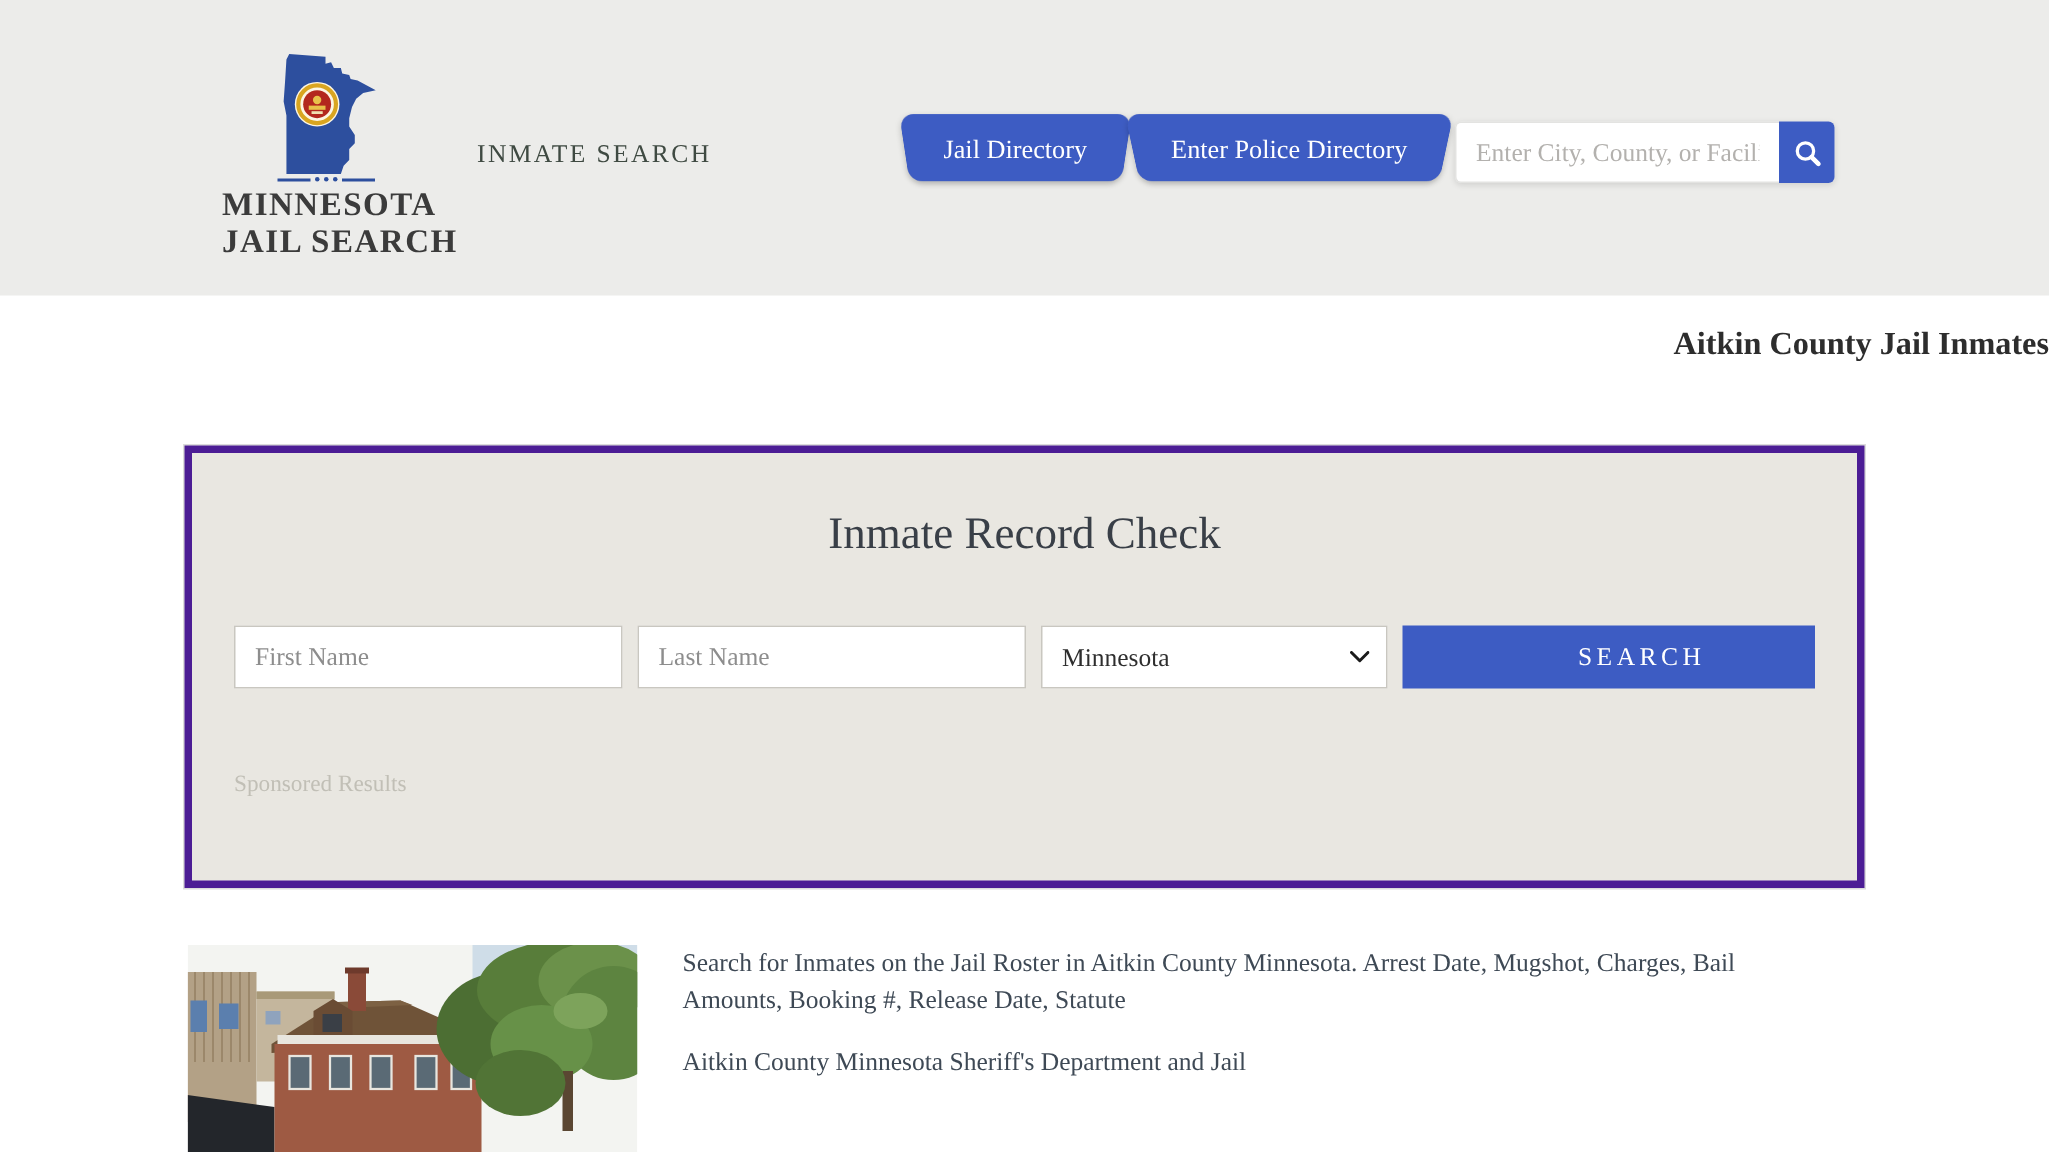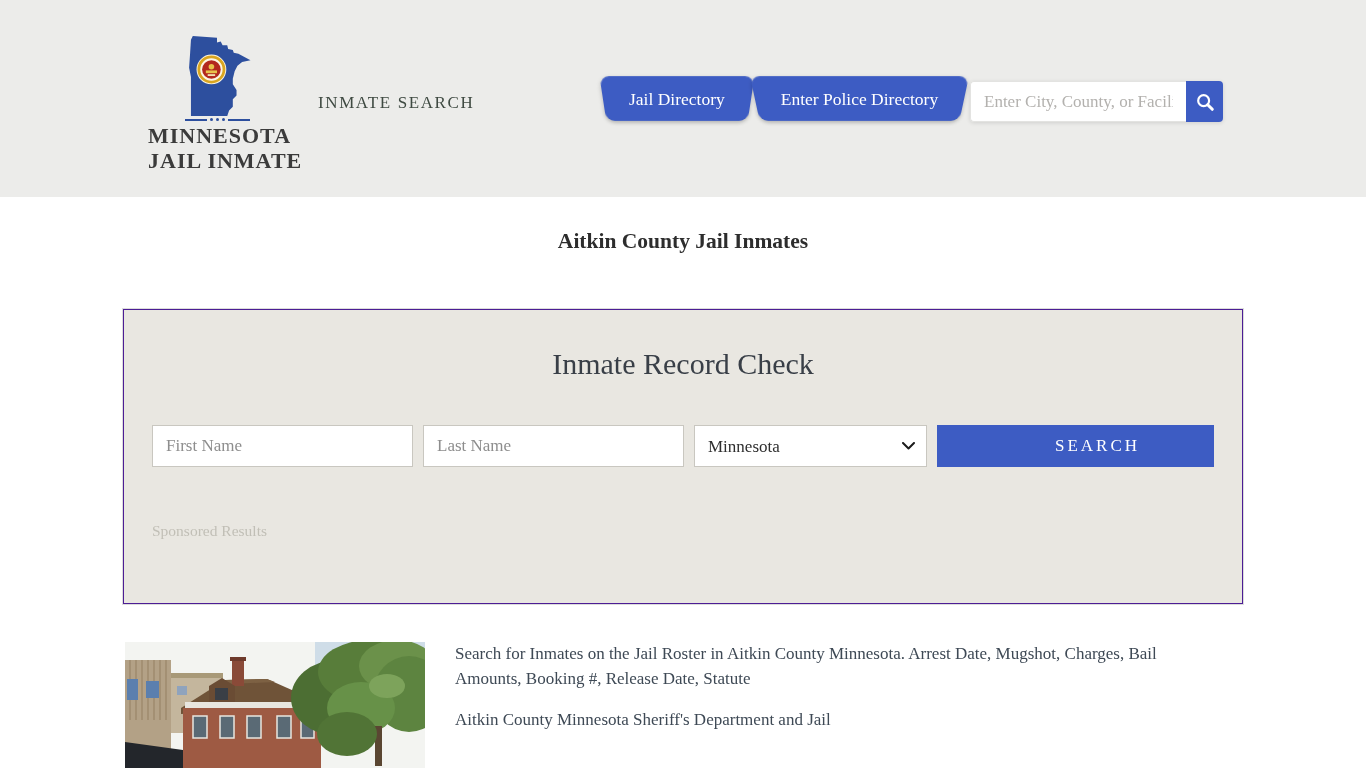--- a/index.html
+++ b/index.html
@@ -73,29 +73,29 @@
 
   
   .breadcrumb {
     margin:26px 0 0 157px; font-size:16.5px; color:#4a4a4a;
   }
   .breadcrumb .crumb-link { color:#4663c6; text-decoration:none; cursor:pointer; }
   .breadcrumb .crumb-sep { color:#4a4a4a; margin:0 8px; }
   .breadcrumb .crumb-current { color:#2b2b2b; font-weight:bold; }
 
   .page-title {
-    margin-top:32px; text-align:center;
+    margin-top:20px; text-align:right;
     font-size:21.5px; font-weight:bold; color:#2d2d2d;
   }
 
   
   .panel {
     width:1120px; height:295px; margin:55px auto 0;
     background:#e9e7e1;
-    border:1px solid #4c1d95;
+    border:5px solid #4c1d95;
     box-shadow:0 0 0 1px #dcdcdc;
   }
   .panel-title {
     margin-top:37px; text-align:center;
     font-size:30px; font-weight:normal; color:#393f47;
   }
   .panel-subtitle {
     margin-top:5px; text-align:center;
     font-size:17.5px; color:#393f47;
   }
@@ -162,21 +162,21 @@
         <rect x="26" y="41" width="8" height="2" fill="#f0e0b0"></rect>
       </svg>
       <div class="logo-divider">
         <span class="bar"></span>
           <span class="dot"></span>
           <span class="dot"></span>
           <span class="dot"></span>
           <span class="bar"></span>
       </div>
       <div class="logo-text">MINNESOTA</div>
-      <div class="logo-text">JAIL INMATE</div>
+      <div class="logo-text">JAIL SEARCH</div>
     </div>
 
     <div class="inmate-search-label">INMATE SEARCH</div>
 
     <div class="tabs">
       <div class="tab">
         <span class="tab-label">Jail Directory</span>
       </div>
       <div class="tab">
         <span class="tab-label">Enter Police Directory</span>

